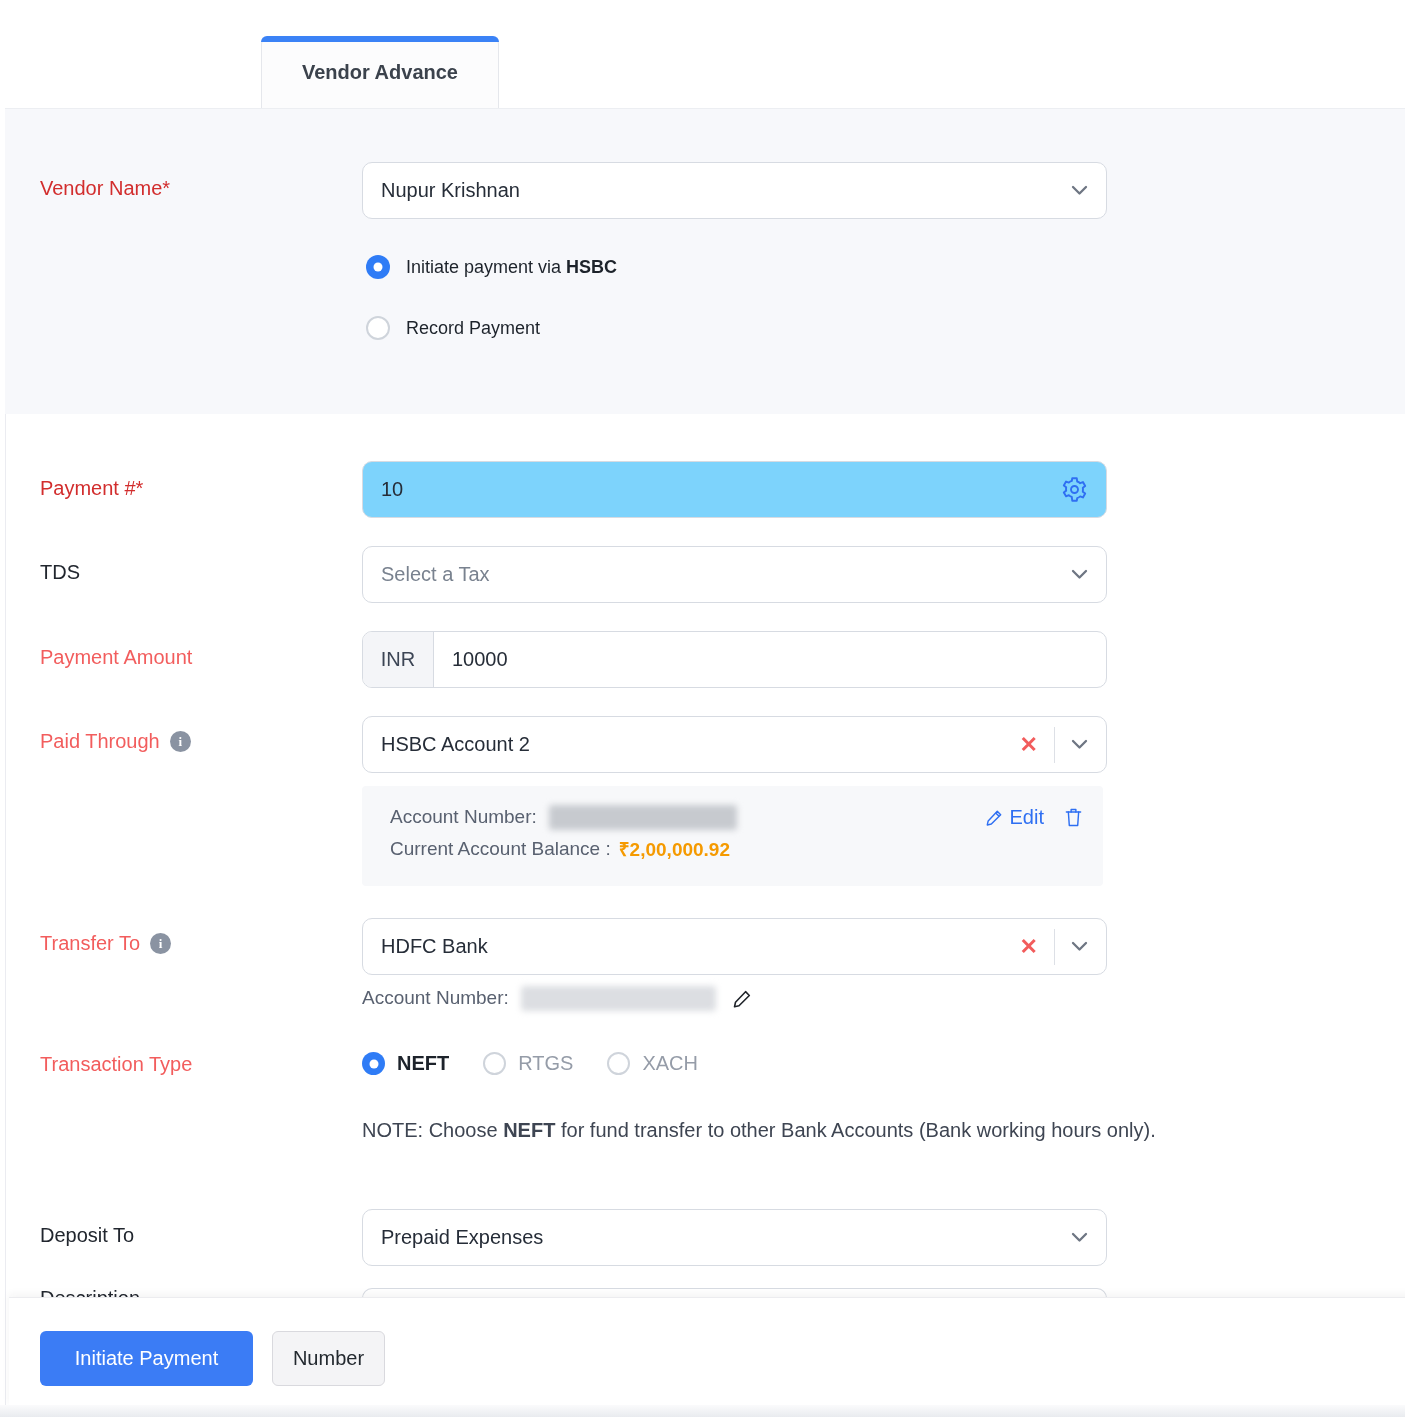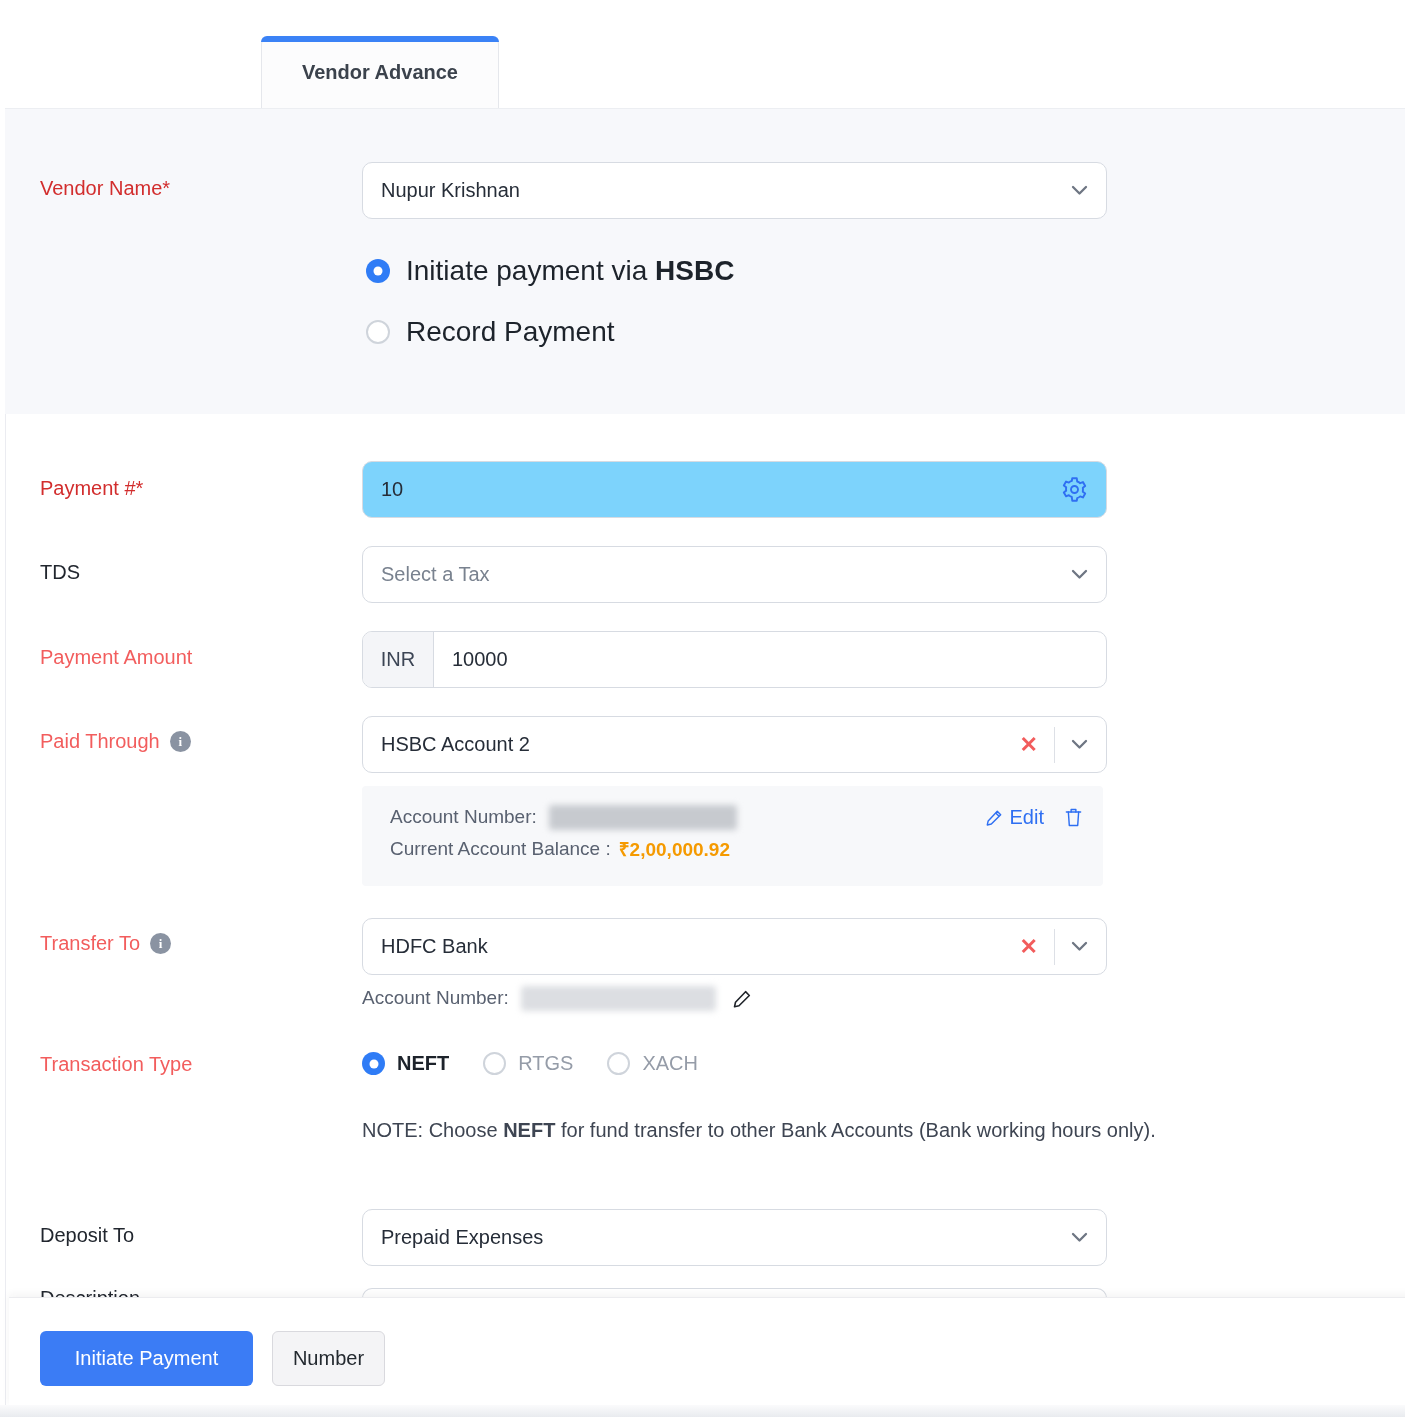--- a/index.html
+++ b/index.html
@@ -50,21 +50,21 @@
     color:#3c4555;font-size:20px;flex:none;}
   .amount-field{padding:0;}
   .amount-val{padding-left:18px;}
 
   
   .radio{width:24px;height:24px;border-radius:50%;box-sizing:border-box;flex:none;position:relative;cursor:pointer;}
   .radio.on{background:#2f7cf6;}
   .radio.on::after{content:"";position:absolute;width:9px;height:9px;background:#fff;border-radius:50%;
     top:50%;left:50%;transform:translate(-50%,-50%);}
   .radio.off{background:#fff;border:2px solid #cfd4db;}
-  .radio-row{position:absolute;left:366px;display:flex;align-items:center;font-size:28px;color:#1d232b;}
+  .radio-row{position:absolute;left:366px;display:flex;align-items:center;font-size:18px;color:#1d232b;}
   .radio-row .radio{margin-right:16px;}
   .bold{font-weight:700;}
 
   
   .acct-panel{position:absolute;left:362px;top:786px;width:741px;height:100px;background:#f7f8fa;
     border-radius:4px;box-sizing:border-box;padding:15px 20px 0 28px;font-size:19px;color:#596170;}
   .acct-line{display:flex;align-items:center;height:32px;}
   .redact{height:25px;border-radius:3px;background:#c7cacf;filter:blur(3px);}
   .redact.r1{width:188px;margin-left:12px;}
   .redact.r2{width:195px;margin-left:12px;background:#dcdee2;}

